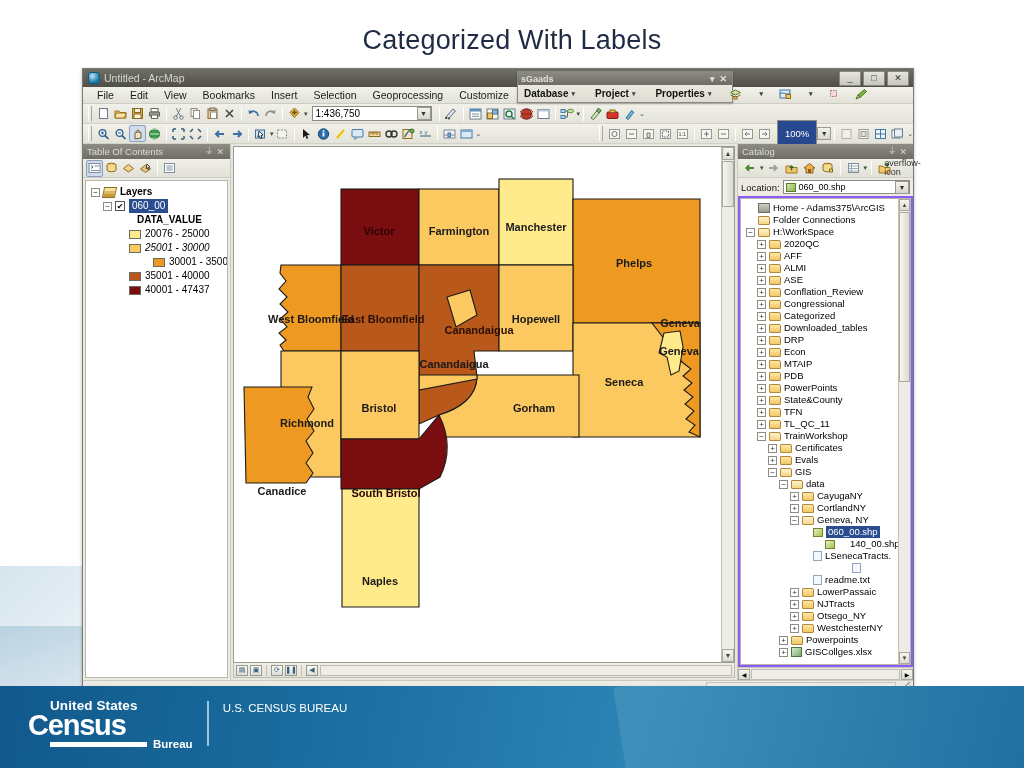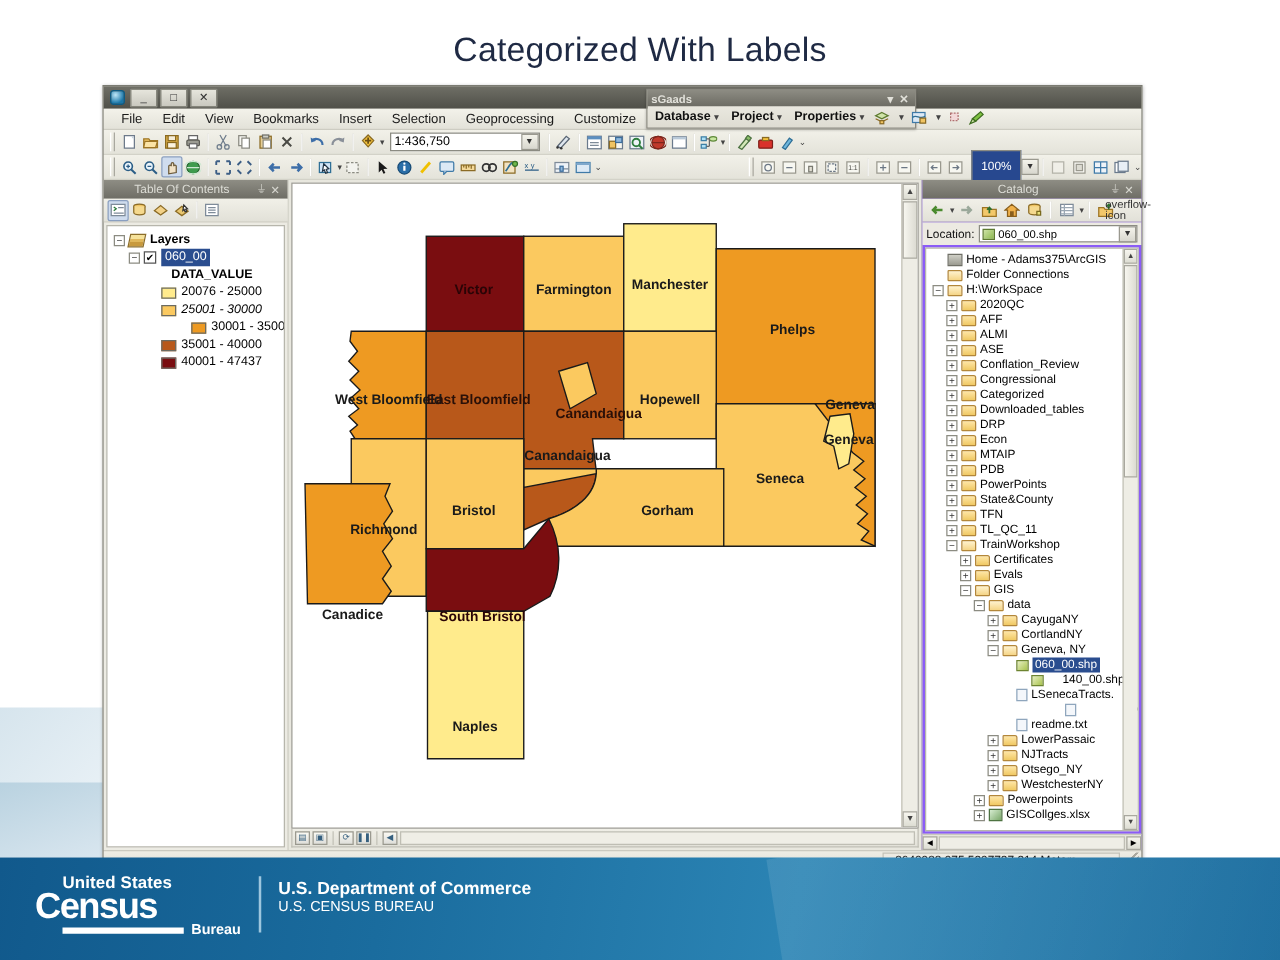--- a/index.html
+++ b/index.html
@@ -120,21 +120,21 @@
   
   .arc-body { display:flex; height:536px; }
 
   
   .toc { width:148px; background:#ecebe3; border-right:1px solid #c9c8bd; display:flex; flex-direction:column;}
   .panel-head {
     height:15px; background:linear-gradient(180deg,#8e8d84,#6e6d65);
     color:#ddddd6; font-size:9.5px; display:flex;align-items:center;
     padding:0 4px;
   }
-  .panel-head .t { flex:1;text-align:center; }
+  .panel-head .t { flex:1; }
   .panel-head .pin, .panel-head .x { font-size:9px; padding:0 2px; color:#d6d6cf;}
   .toc-tools {
     height:19px; display:flex;align-items:center; padding-left:3px;
     background:linear-gradient(180deg,#f1f0e8,#e2e1d8); border-bottom:1px solid #cfcec4;
   }
   .toc-tree { flex:1; background:#fff; margin:2px; border:1px solid #b7b6ac; padding:4px 3px; overflow:hidden;}
   .tnode { display:flex; align-items:center; font-size:10px; color:#000; line-height:14px; white-space:nowrap;}
   .expander {
     width:9px;height:9px;border:1px solid #8c8c82;background:#fff;
     font-size:8px;line-height:7px;text-align:center;margin-right:3px;color:#333; flex:none;
@@ -206,21 +206,21 @@
   .gaads {
     position:absolute; left:434px; top:2px; width:216px;
     background:linear-gradient(180deg,#f2f1e9,#dedcd2);
     border:1px solid #8a8980; box-shadow:0 1px 2px rgba(0,0,0,.25);
     z-index:20;
     font-weight:bold;
   }
   .gaads-ti{height:13px;background:linear-gradient(180deg,#8d8c83,#6d6c64);color:#e2e1da;
      font-size:9px;display:flex;align-items:center;padding:0 3px;}
   .gaads-ti .t{flex:1;}
-  .gaads-bar{height:17px;display:flex;align-items:center;padding-left:4px;gap:6px;}
+  .gaads-bar{height:17px;display:flex;align-items:center;padding-left:4px;gap:16px;}
   .gmenu{font-size:10px;color:#111;display:flex;align-items:center;gap:2px;padding:0 2px;}
 
   
   .arc-status{
     height:15px; background:linear-gradient(180deg,#eeede5,#e0dfd6);
     border-top:1px solid #cbcac0; display:flex; align-items:center; justify-content:flex-end;
     padding-right:2px; gap:3px;
   }
   .coords{ font-size:9.5px;color:#111; background:#eceae2; border:1px solid #c4c3b9;
            padding:0 6px; height:13px; display:flex;align-items:center; min-width:190px;}
@@ -234,20 +234,21 @@
   <div class="slide-bg-wash"></div>
   <div class="slide-bg-wash2"></div>
 </div>
 
 <div class="slide-title">Categorized With Labels</div>
 
 <div class="arcmap">
 
   <div class="titlebar">
     <div class="tb-icon"></div>
+    <div class="tb-title">Untitled - ArcMap</div>
     <div class="winbtns">
       <div class="winbtn">_</div>
       <div class="winbtn">□</div>
       <div class="winbtn">✕</div>
     </div>
   </div>
 
   <div class="menubar">
     <span>File</span>
     <span>Edit</span>
@@ -1139,17 +1140,16 @@
     <div class="census-logo">
       <div class="cl-us">United States</div>
       <div class="cl-census">Census</div>
       <div class="cl-rule">
         <div class="cl-bar"></div>
         <div class="cl-bureau">Bureau</div>
       </div>
     </div>
     <div class="logo-div"></div>
     <div class="foot-txt">
-      <div class="ft1">U.S. Department of Commerce</div>
       <div class="ft3">U.S. CENSUS BUREAU</div>
     </div>
   </div>
 </div>
 
 </body></html>

